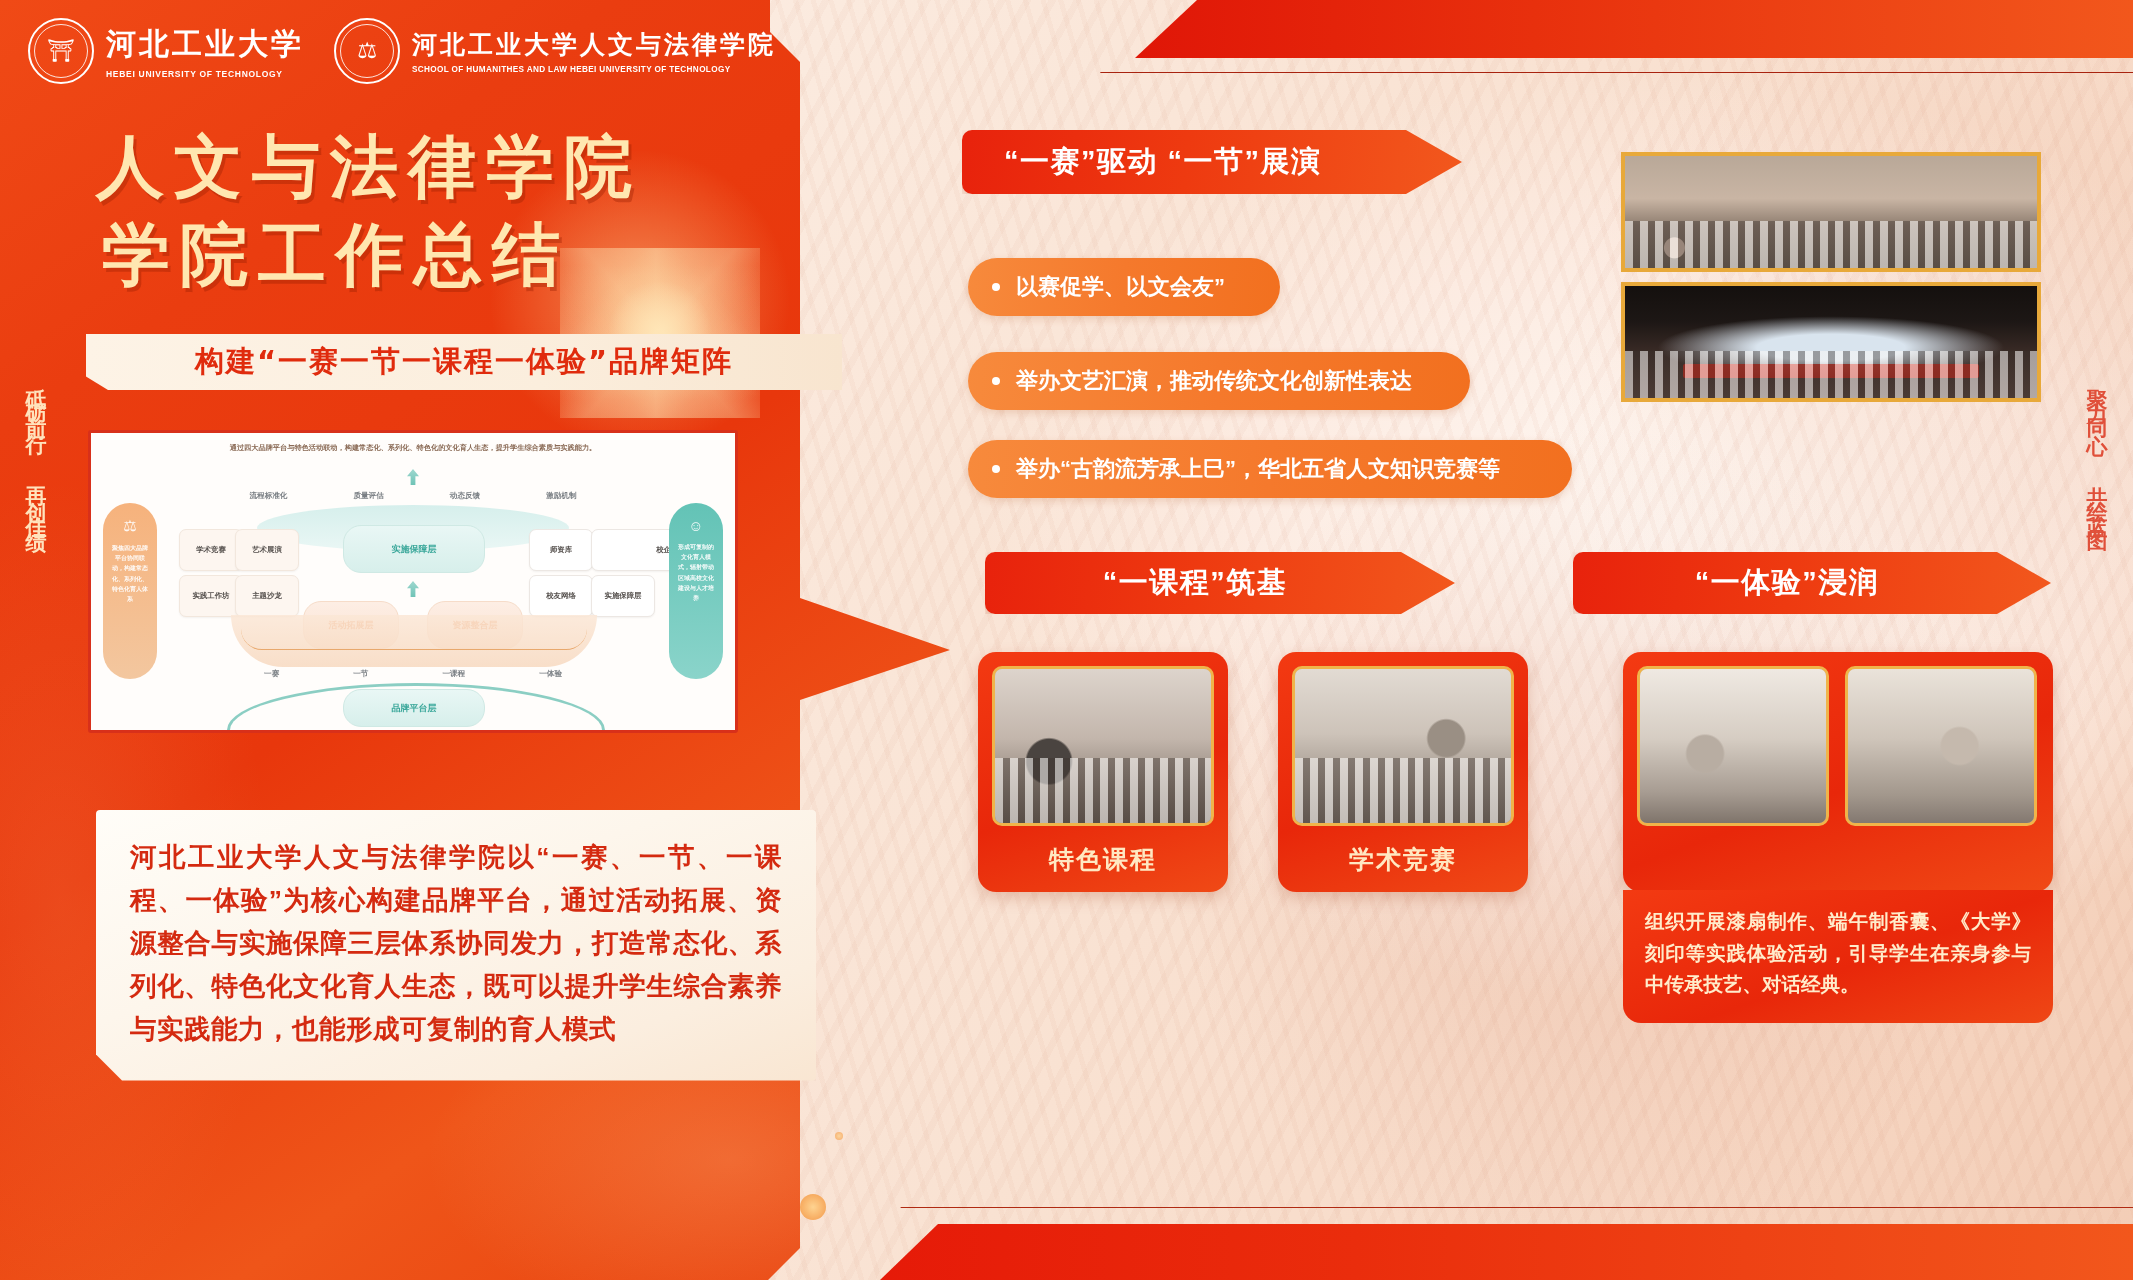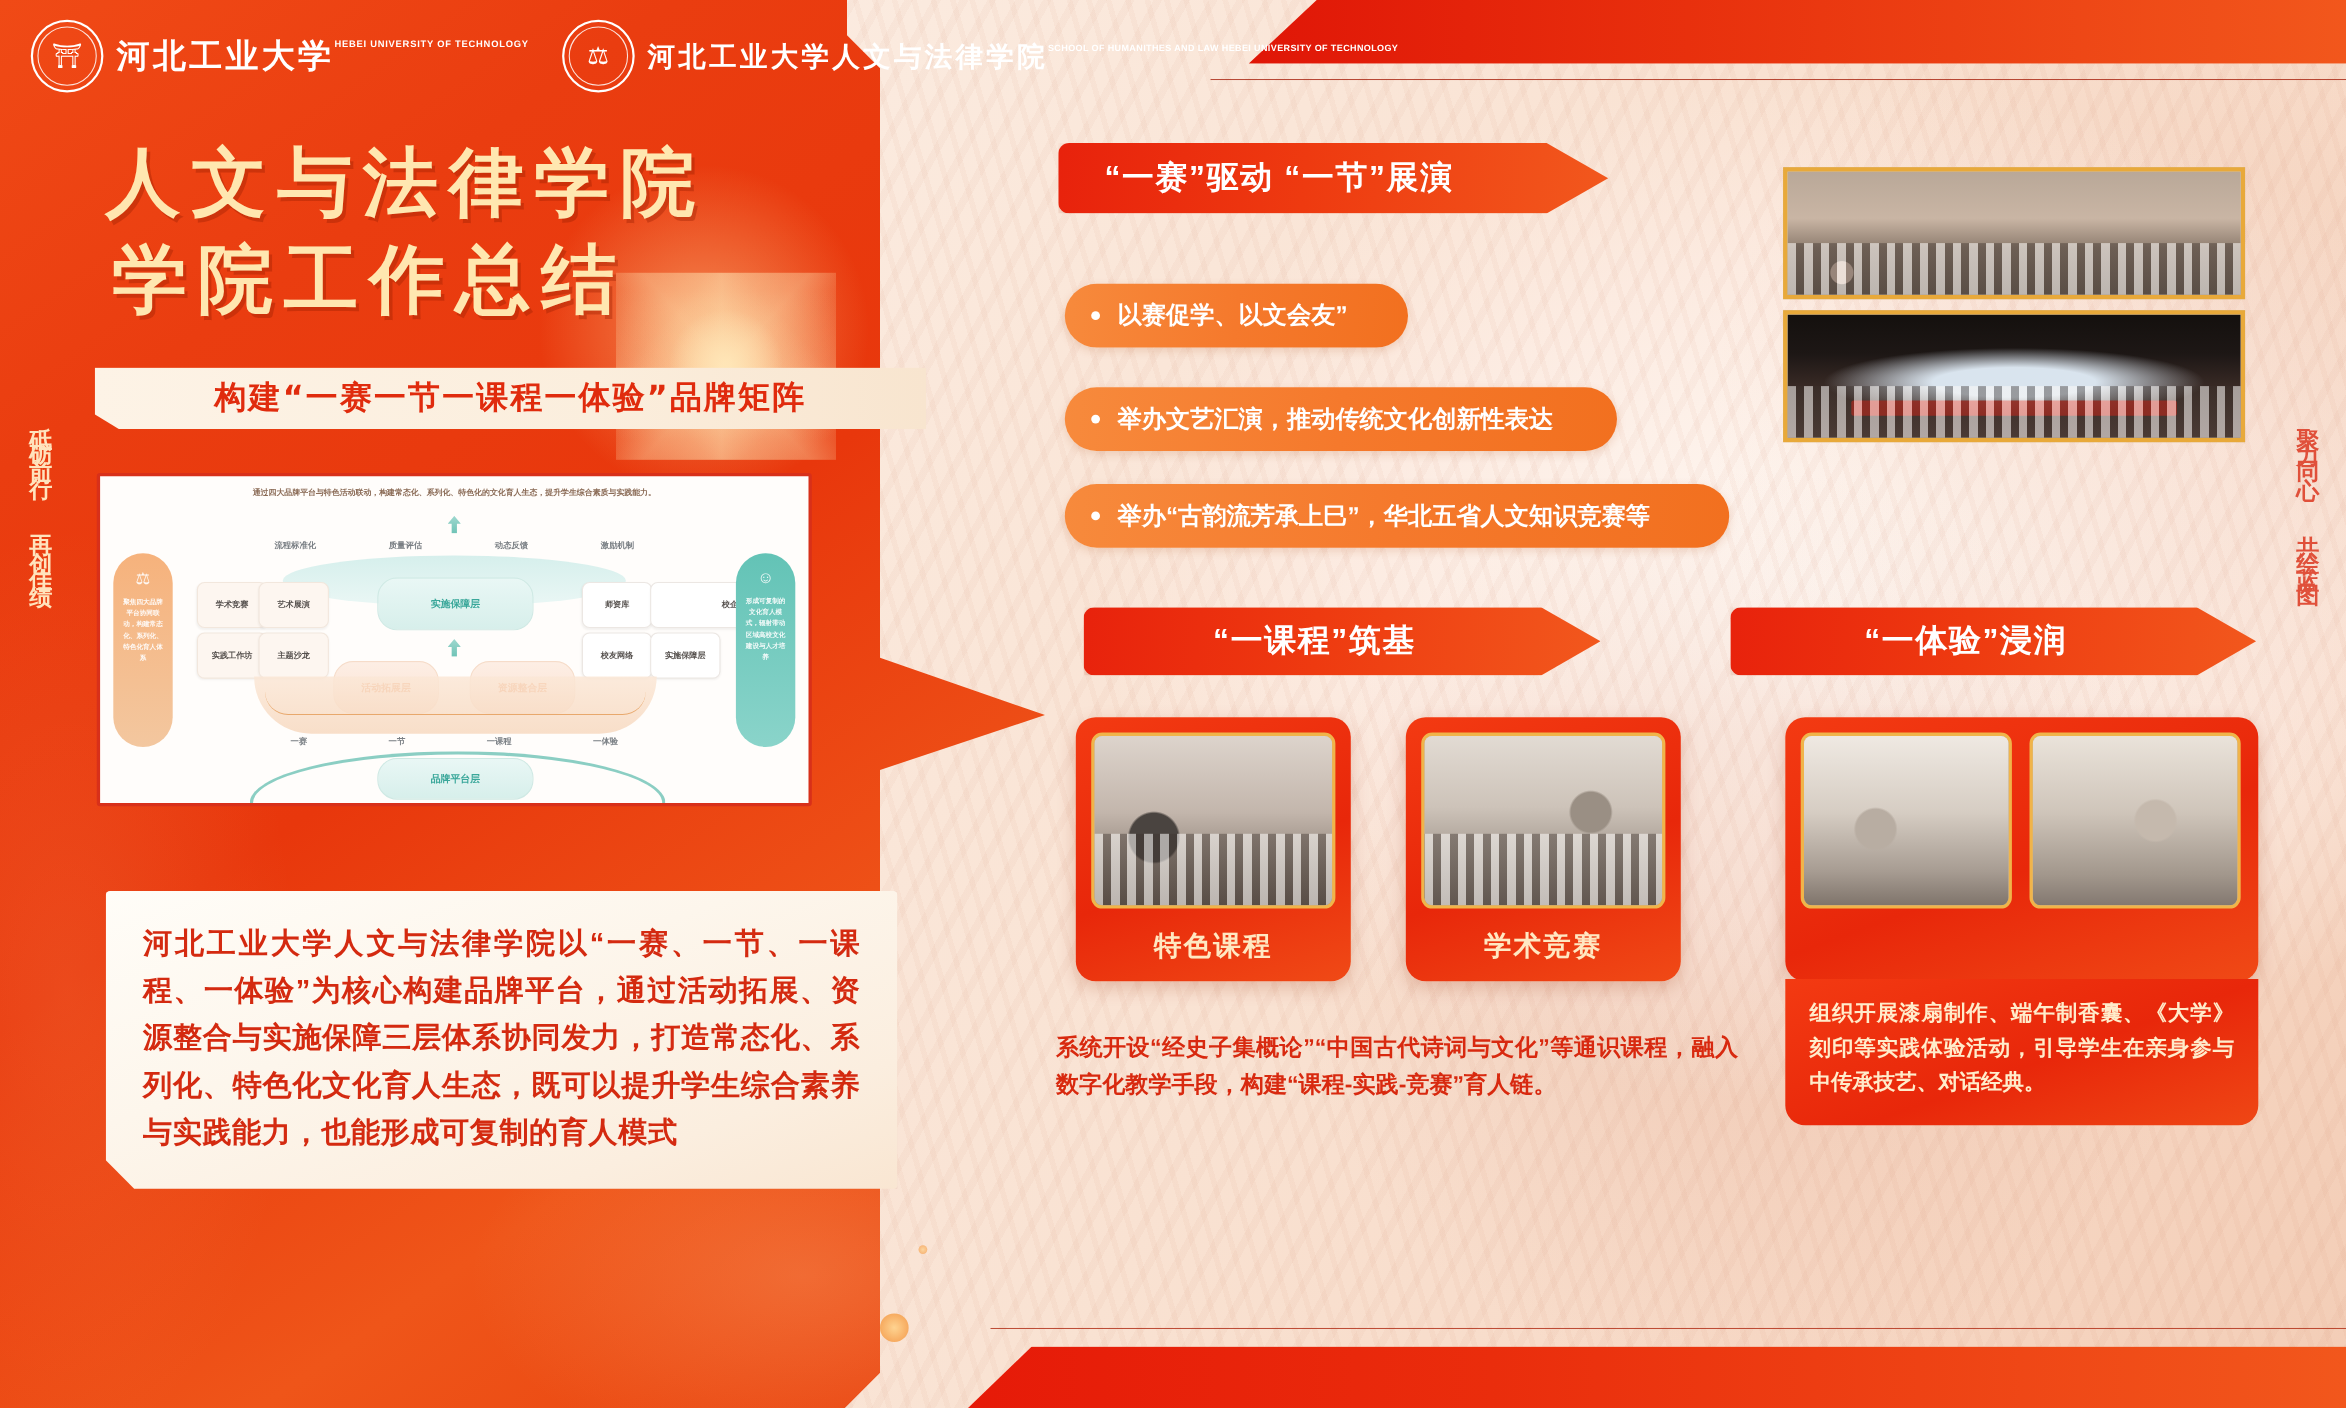--- a/index.html
+++ b/index.html
@@ -52,21 +52,21 @@
   }
   
   .logobar{position:absolute;left:28px;top:18px;display:flex;align-items:center;gap:30px;}
   .logoblock{display:flex;align-items:center;gap:12px;}
   .seal{width:62px;height:62px;border-radius:50%;border:2.2px solid #fff;position:relative;flex:0 0 auto;}
   .seal::before{content:"";position:absolute;inset:4px;border-radius:50%;border:1px solid rgba(255,255,255,.85);}
   .seal .glyph{
     position:absolute;inset:0;display:flex;align-items:center;justify-content:center;
     color:#fff;font-size:22px;line-height:1;
   }
-  .logotext{display:flex;flex-direction:row;justify-content:flex-start;}
+  .logotext{display:flex;flex-direction:column;justify-content:flex-start;}
   .logo-cn{
     color:#fff;font-weight:700;letter-spacing:3px;white-space:nowrap;
     font-family:"DejaVu Serif","Liberation Serif",serif;
   }
   .logo-cn.big{font-size:30px;}
   .logo-cn.big2{font-size:25px;}
   .logo-en{color:#fff;font-size:8.5px;letter-spacing:.7px;white-space:nowrap;margin-top:4px;font-weight:700;}
   .logo-en.wide{letter-spacing:.35px;font-size:8.2px;}
   
   .maintitle{position:absolute;left:96px;top:126px;}
@@ -448,17 +448,14 @@
   <div class="photocard pc3">
     <div class="pc-img">
       <div class="fakeimg fi-craft"></div>
     </div>
     <div class="pc-img two">
       <div class="fakeimg fi-craft2"></div>
     </div>
   </div>
   <div class="pc3-caption">组织开展漆扇制作、端午制香囊、《大学》刻印等实践体验活动，引导学生在亲身参与中传承技艺、对话经典。</div>
 
-  <div class="rt-block">
-    <span class="ind">系统开设“经史子集概论”“中国古代诗词与文化”等通识课程，融入数字化教学手段，构建“课程-实践-竞赛”育人链。</span>
-  </div>
 
 </div>
 
 </body></html>

